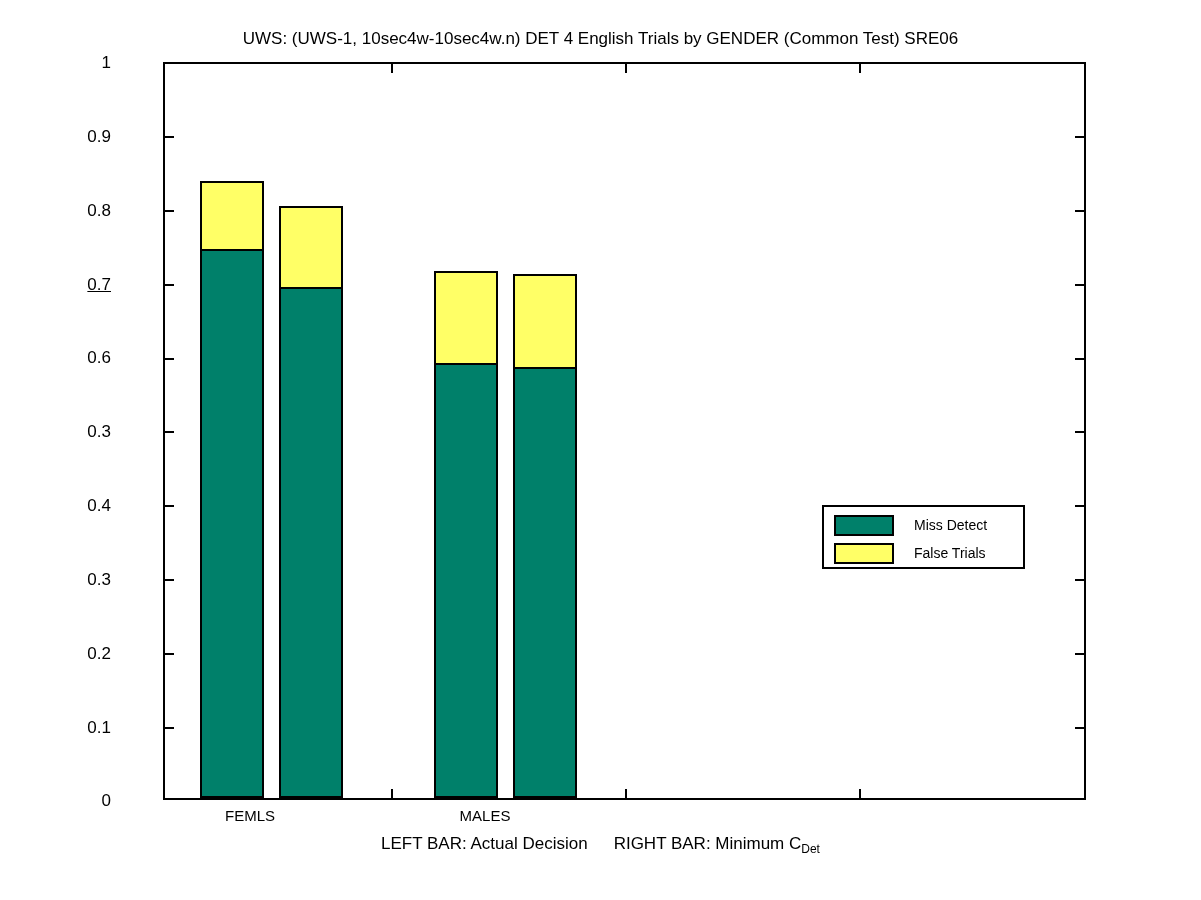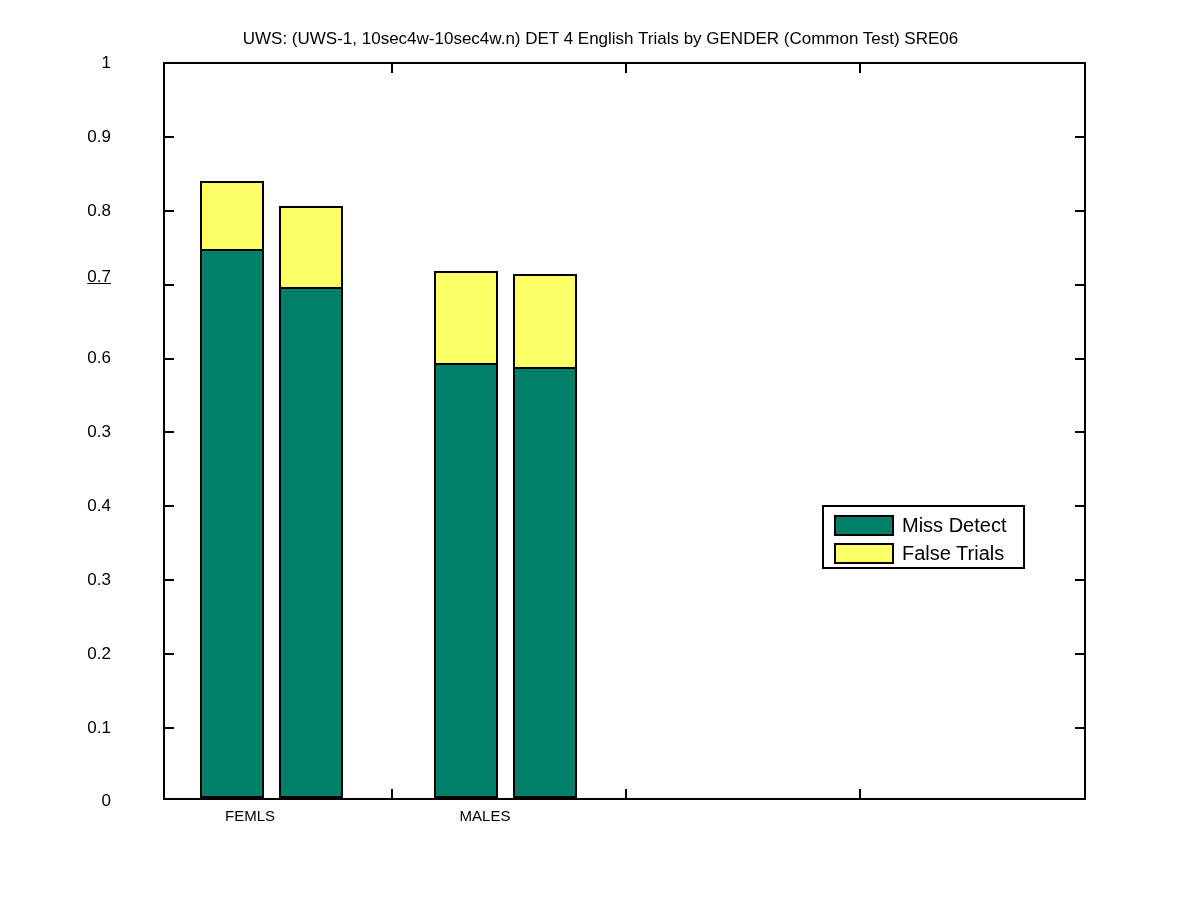--- a/index.html
+++ b/index.html
@@ -134,23 +134,23 @@
     position: absolute;
     left: 0;
     top: 2px;
     width: 60px;
     height: 21px;
     border: 2px solid #000000;
     box-sizing: border-box;
   }
   .legend-text {
     position: absolute;
-    left: 68px;
+    left: 80px;
     top: 0px;
-    font-size: 20px;
+    font-size: 14px;
     line-height: 24px;
     white-space: nowrap;
     color: #000000;
   }
 
   
   #footer-note {
     position: absolute;
     left: 0;
     top: 833px;
@@ -175,21 +175,21 @@
 </head>
 <body>
 
 <div id="figure">
 
   <div id="chart-title">UWS: (UWS-1, 10sec4w-10sec4w.n) DET 4 English Trials by GENDER (Common Test) SRE06</div>
 
   <div class="ytick-label" style="top: 54px;">1</div>
   <div class="ytick-label" style="top: 128px;">0.9</div>
   <div class="ytick-label" style="top: 202px;">0.8</div>
-  <div class="ytick-label" style="top: 268px; text-decoration: underline;">0.7</div>
+  <div class="ytick-label" style="top: 276px; text-decoration: underline;">0.7</div>
   <div class="ytick-label" style="top: 349px; text-align: right;">0.6</div>
   <div class="ytick-label" style="top: 423px;">0.3</div>
   <div class="ytick-label" style="top: 497px;">0.4</div>
   <div class="ytick-label" style="top: 571px;">0.3</div>
   <div class="ytick-label" style="top: 645px;">0.2</div>
   <div class="ytick-label" style="top: 719px;">0.1</div>
   <div class="ytick-label" style="top: 792px;">0</div>
 
   <div class="xtick-label" style="left: 190px; width: 120px;">FEMLS</div>
   <div class="xtick-label" style="left: 425px; width: 120px;">MALES</div>
@@ -251,14 +251,17 @@
     <div class="legend-row" style="top: 6px;">
       <span class="legend-swatch" style="background: #00806A;"></span>
       <span class="legend-text">Miss Detect</span>
     </div>
     <div class="legend-row" style="top: 34px;">
       <span class="legend-swatch" style="background: #FFFF66;"></span>
       <span class="legend-text">False Trials</span>
     </div>
   </div>
 
+  <div id="footer-note">
+    <span>LEFT BAR: Actual Decision</span><span class="gap"></span><span>RIGHT BAR: Minimum C</span><sub>Det</sub>
+  </div>
 
 </div>
 
 </body></html>

